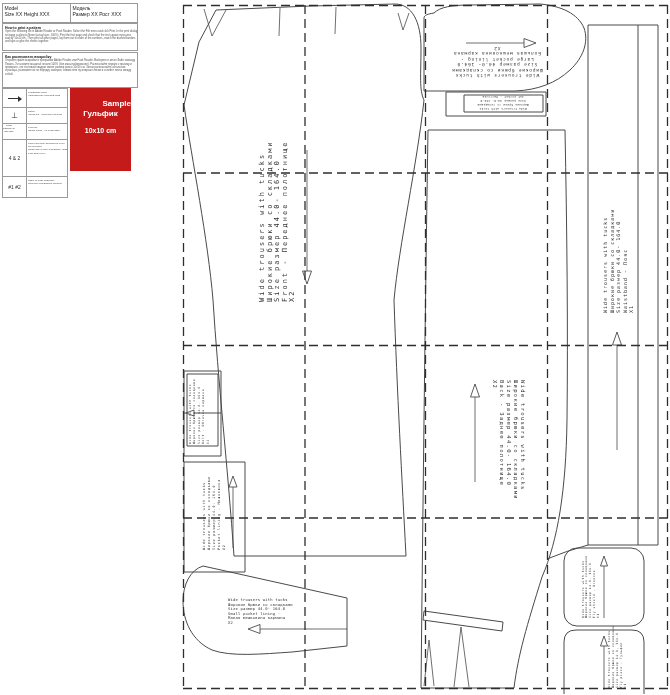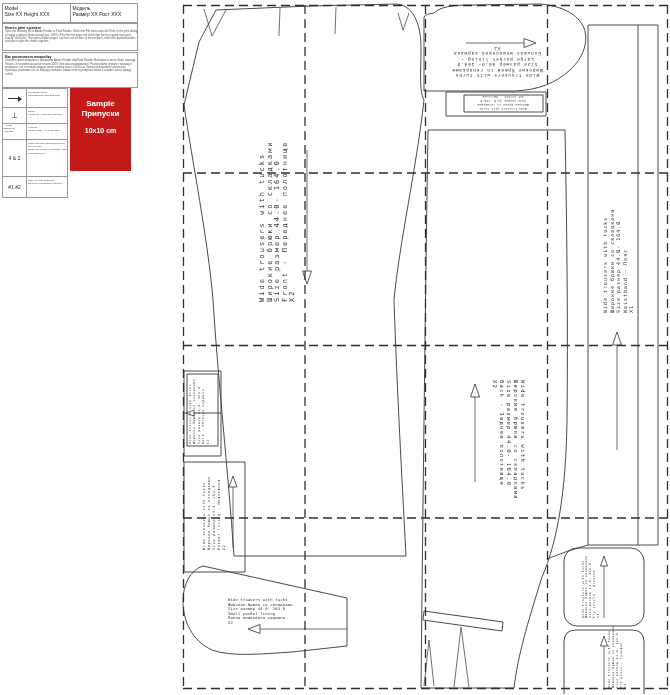--- a/index.html
+++ b/index.html
@@ -27,21 +27,21 @@
   .ldesc-inner{padding:2px 2px;font-size:5px;line-height:1.3;color:#444;}
   .sym-big{font-size:8px;color:#333;}
   .sym-mid{font-size:5px;color:#333;white-space:nowrap;}
   .sym-tiny{font-size:5px;line-height:1.2;color:#333;}
   .grain-glyph{display:inline-block;width:14px;height:7px;position:relative;}
   .grain-glyph .bar{position:absolute;left:0;top:3px;width:11px;height:1px;background:#333;}
   .grain-glyph .tip{position:absolute;right:0;top:1px;width:0;height:0;
         border-left:4px solid #333;border-top:3px solid transparent;border-bottom:3px solid transparent;}
   .sample{position:absolute;left:70px;top:88px;width:61px;height:83px;background:#c41a1a;
           color:#fff;text-align:center;font-weight:bold;}
-  .sample .l1{font-size:8px;margin-top:11px;}
+  .sample .l1{font-size:8px;margin-top:11px;text-align:right;}
   .sample .l2{font-size:8px;margin-top:1px;}
   .sample .l3{font-size:7px;margin-top:9px;}
   
   .sheet{position:absolute;left:180px;top:0;}
   .piece{fill:none;stroke:#4a4a4a;stroke-width:1;}
   .mark{fill:none;stroke:#4a4a4a;stroke-width:0.8;}
   .grid{stroke:#2e2e2e;stroke-width:1.3;stroke-dasharray:9 5;}
   .lbl{font-family:"DejaVu Sans Mono",monospace;fill:#333;}
   .ah{fill:#fff;stroke:#4a4a4a;stroke-width:0.9;}
 </style>
@@ -132,21 +132,21 @@
           <div class="scale50 ldesc-inner">
         <div>Order of page assembly</div>
         <div>Порядок склеивания страниц</div>
       </div>
         </div>
     </div>
   </div>
 
   <div class="sample">
     <div class="l1">Sample</div>
-    <div class="l2">Припуски</div>
+    <div class="l2">Гульфик</div>
     <div class="l3">10x10 cm</div>
   </div>
 
   <svg class="sheet" width="490" height="695" viewBox="180 0 490 695">
 
     <path class="piece" d="M 216 10 L 310 6 L 395 4 C 412 4 421 22 421 48 C 421 75 419 90 424 100
          C 417 165 399 245 394 300 C 397 390 402 480 406 556 L 234 556
          C 228 470 218 380 213 300 C 208 240 192 160 184 105 L 199 42 Z"></path>
     <path class="mark" d="M 204 9 L 212 36 M 226 10 L 212 36 M 280 8 L 279 36 M 336 7 L 335 34
          M 398 13 L 403 30 M 409 13 L 403 30"></path>

